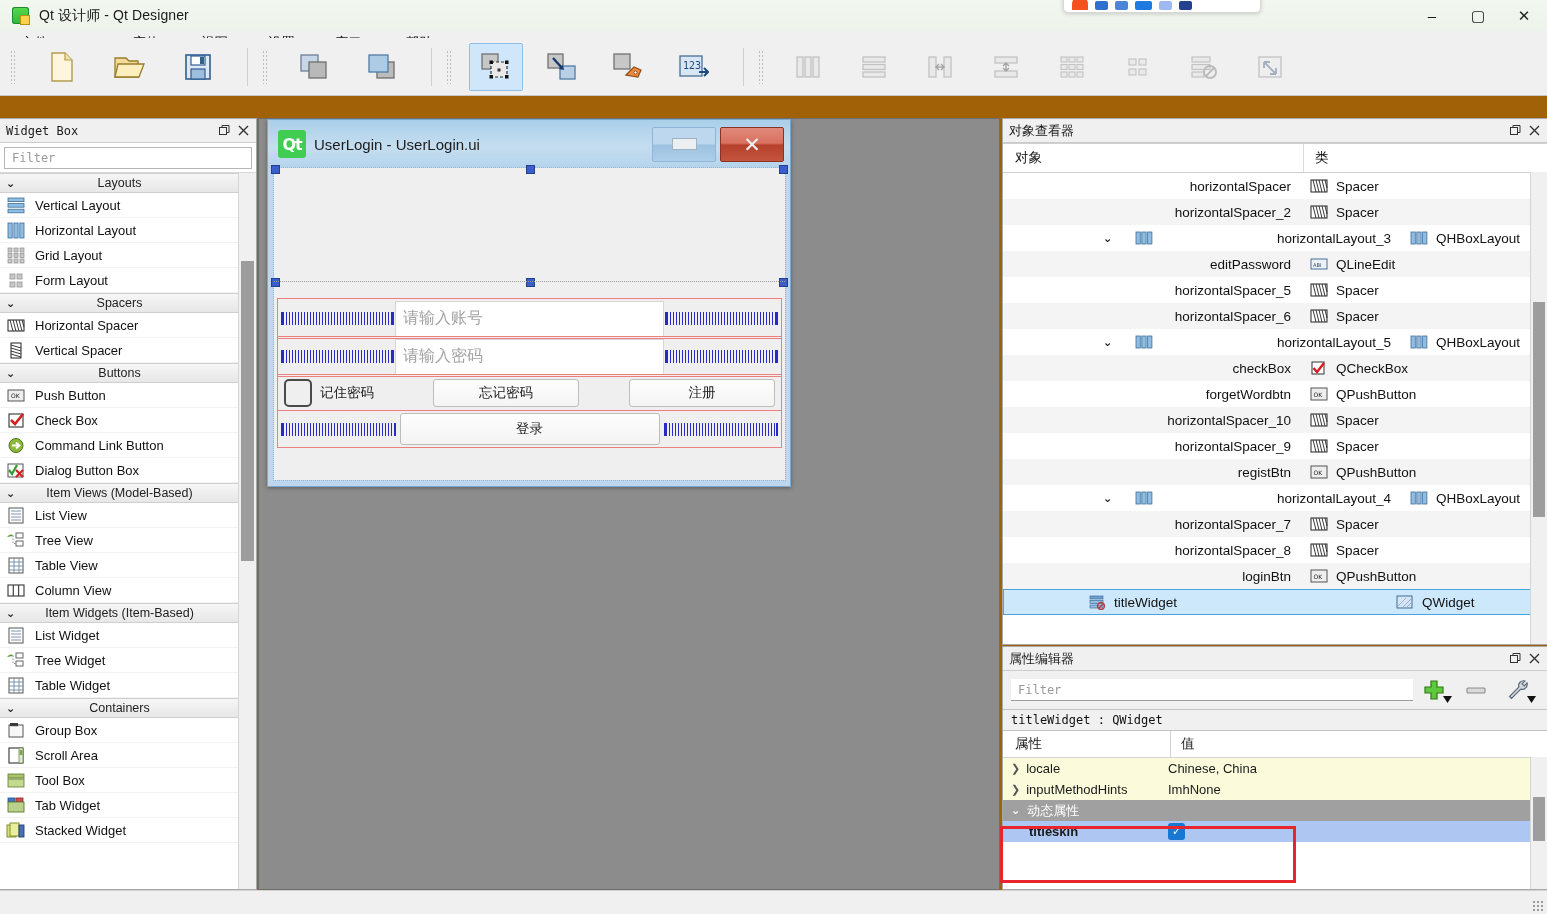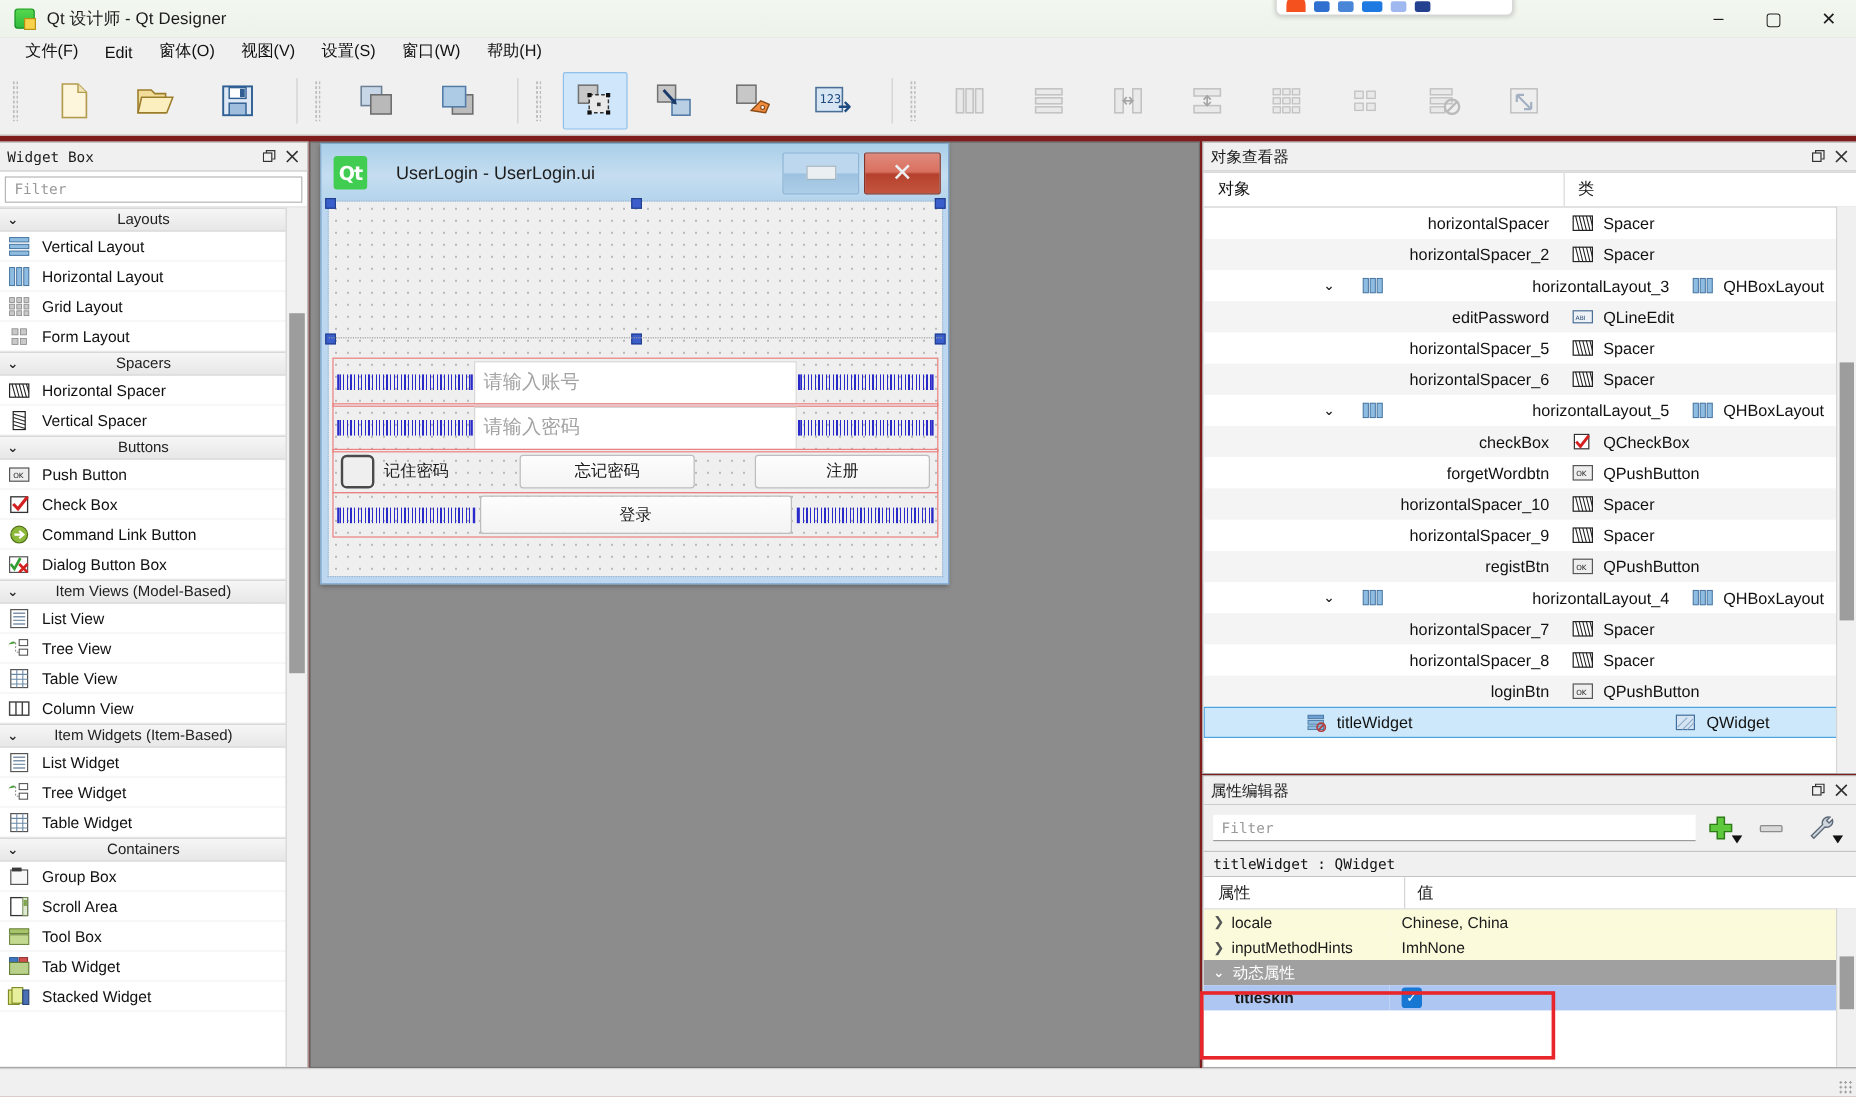--- a/index.html
+++ b/index.html
@@ -2,21 +2,21 @@
 <html><head>
 <meta charset="utf-8">
 <style>
   html,body{margin:0;padding:0;}
   body{
     width:1547px;height:914px;overflow:hidden;
     font-family:"Liberation Sans","DejaVu Sans",sans-serif;
     font-size:13px;color:#1a1a1a;background:#f0f0f0;
     -webkit-font-smoothing:antialiased;
   }
-  #app{position:relative;width:1547px;height:914px;background:#7f1d1d;}
+  #app{position:relative;width:1547px;height:914px;background:#a16207;}
 
   
   .titlebar{
     position:absolute;left:0;top:0;width:1547px;height:31px;
     background:linear-gradient(#f2f7f0,#edf3ea);
     border-bottom:1px solid #e2e6e0;
     display:flex;align-items:center;
   }
   .app-icon{
     width:17px;height:17px;margin-left:12px;border-radius:3px;
@@ -48,21 +48,21 @@
   .menubar{
     position:absolute;left:0;top:31px;width:1547px;height:24px;
     background:#f0f0f0;display:flex;align-items:center;padding-left:10px;
   }
   .menu-item{
     padding:3px 11px;font-size:13.5px;color:#111;cursor:default;white-space:nowrap;
   }
 
   
   .toolbar{
-    position:absolute;left:0;top:55px;width:1547px;height:57px;
+    position:absolute;left:0;top:38px;width:1547px;height:57px;
     background:#f0f0f0;border-bottom:1px solid #c8c8c8;
     display:flex;align-items:center;
   }
   .tb-grip{
     width:5px;height:34px;margin:0 6px 0 10px;flex:none;
     background-image:radial-gradient(#b4b4b4 1px, transparent 1px);
     background-size:3px 4px;opacity:.85;
   }
   .tb-btn{
     width:52px;height:46px;display:flex;align-items:center;justify-content:center;
@@ -135,21 +135,21 @@
   .form-title{
     height:48px;display:flex;align-items:center;padding:0 6px 0 10px;
     background:linear-gradient(#a9cfe9,#c5ddf0 55%,#b4d4ec);
   }
   .qt-logo{
     width:28px;height:28px;background:#41cd52;border-radius:3px;flex:none;
     display:flex;align-items:center;justify-content:center;
     color:#fff;font-size:16px;font-weight:bold;font-family:"DejaVu Sans",sans-serif;
     letter-spacing:-1px;
   }
-  .form-title-text{margin-left:24px;font-size:15px;color:#1c1c1c;}
+  .form-title-text{margin-left:8px;font-size:15px;color:#1c1c1c;}
   .form-wbtns{margin-left:auto;display:flex;gap:4px;align-items:center;}
   .fw-min{
     width:62px;height:33px;border:1px solid #8fb6d6;border-radius:2px;
     background:linear-gradient(#bcd7ee 0%,#bcd7ee 48%,#9dc2e0 52%,#aecee9 100%);
     display:flex;align-items:center;justify-content:center;
   }
   .fw-min i{display:block;width:23px;height:10px;background:#eceff1;border:1px solid #9fb2c1;}
   .fw-close{
     width:62px;height:33px;border:1px solid #8a3325;border-radius:2px;
     background:linear-gradient(#e08a7c 0%,#d9705f 46%,#b5412c 52%,#c4553f 100%);

